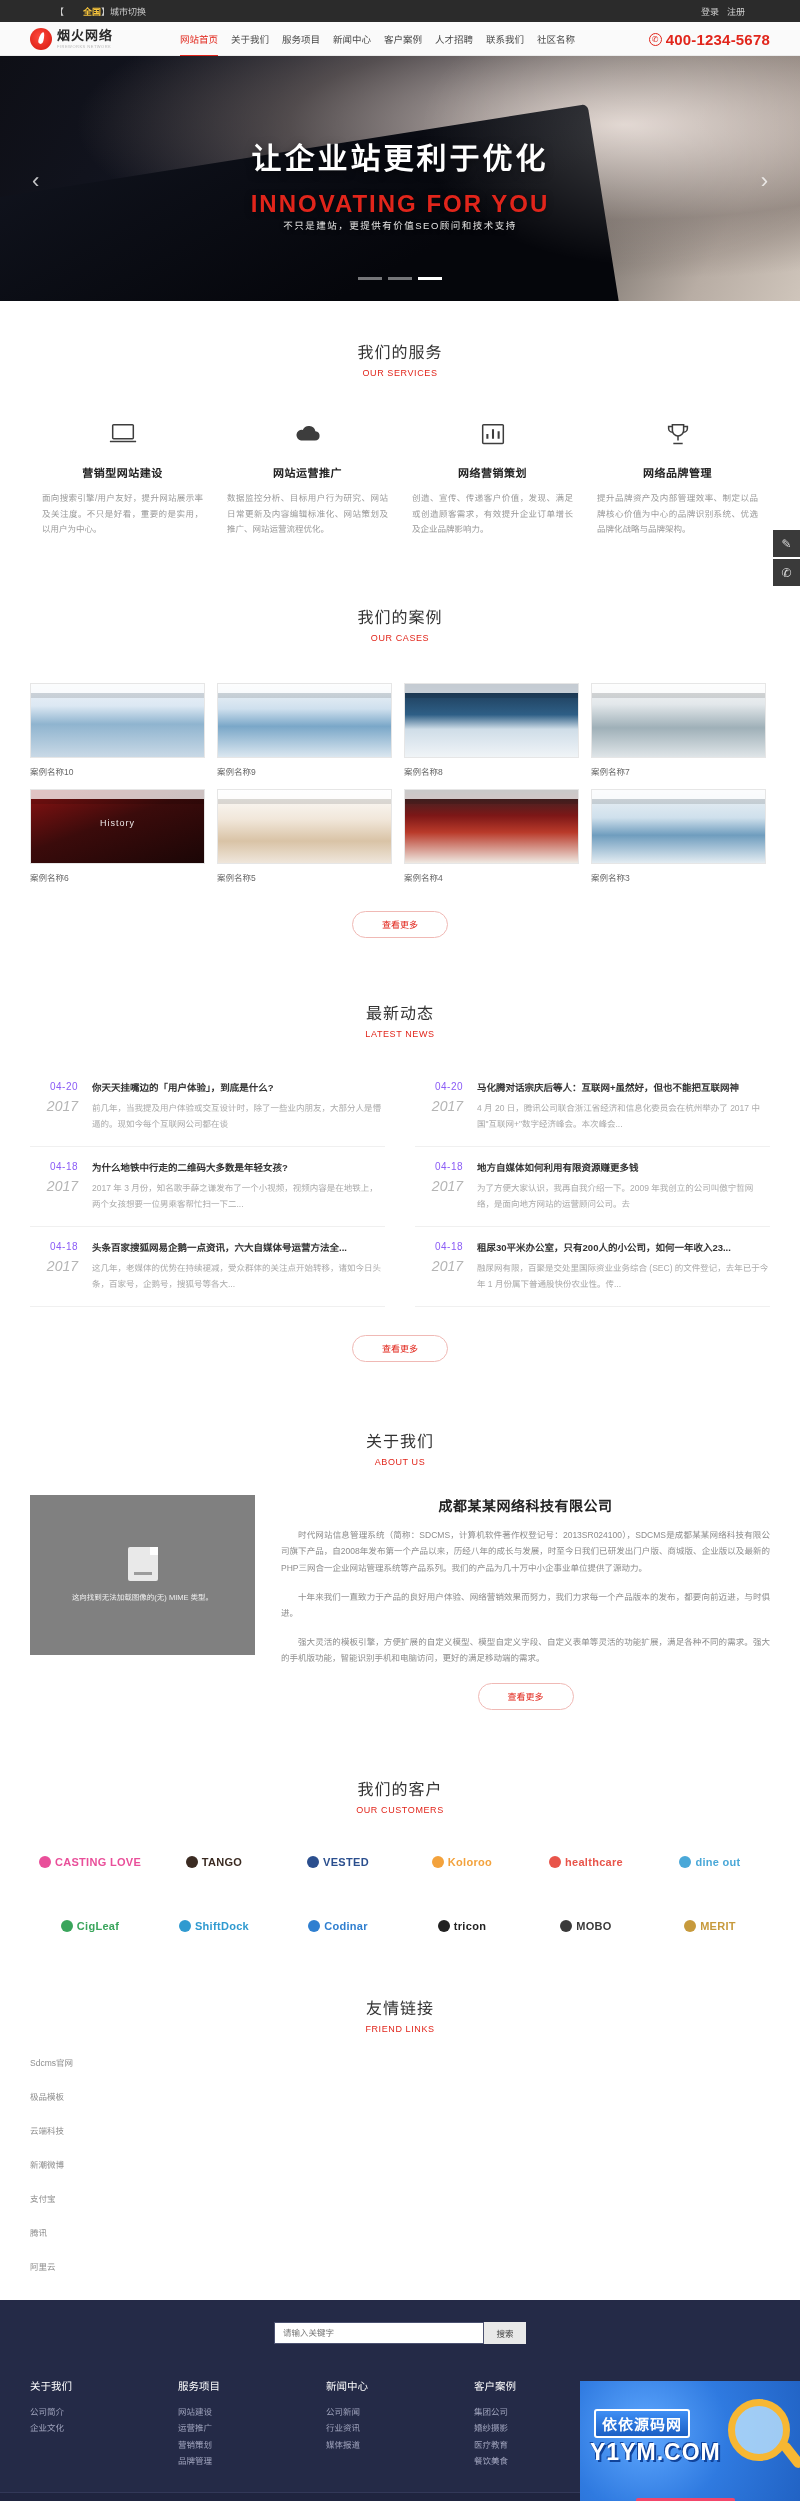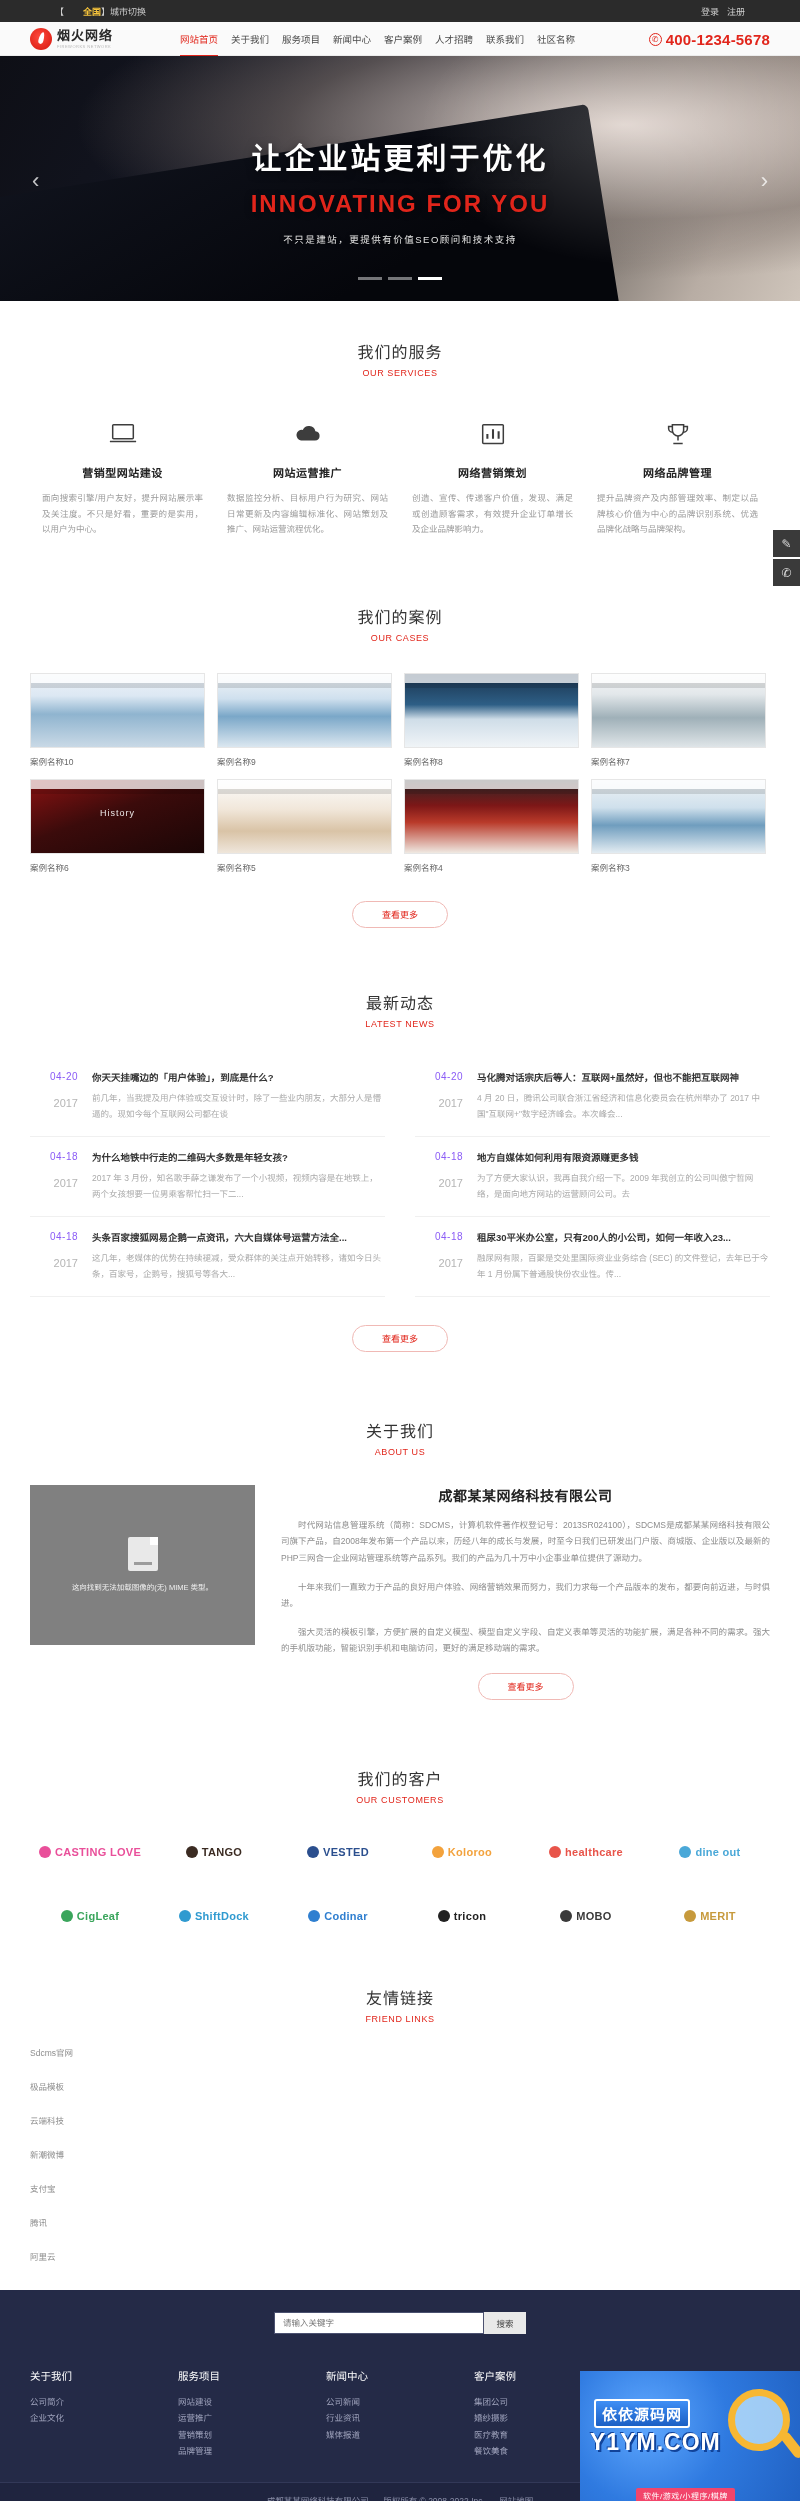--- a/index.html
+++ b/index.html
@@ -72,21 +72,21 @@
   .hero-inner { position:relative; z-index:3; text-align:center; padding-top:78px; }
   .hero-t1 {
     font-size:30px; color:#fff; font-weight:bold; letter-spacing:3px;
     text-shadow:0 2px 8px rgba(0,0,0,.55);
   }
   .hero-t2 {
     margin-top:12px; font-size:24px; color:#e1251b; font-weight:bold;
     letter-spacing:2px; text-shadow:0 1px 6px rgba(0,0,0,.5);
   }
   .hero-t3 {
-    margin-top:14px; font-size:9.5px; color:#e3e3e3; letter-spacing:1.5px;
+    font-size:9.5px; color:#e3e3e3; letter-spacing:1.5px;
     text-shadow:0 1px 4px rgba(0,0,0,.7);
     text-align:center;
   }
   .hero-arrow {
     position:absolute; top:50%; margin-top:-11px; z-index:4;
     color:rgba(255,255,255,.75); font-size:22px; cursor:pointer; user-select:none;
   }
   .hero-arrow.l { left:32px; } .hero-arrow.r { right:32px; }
   .dots { position:absolute; left:0; right:0; bottom:18px; z-index:4; text-align:center; }
   .dots i { display:inline-block; width:24px; height:3px; background:rgba(255,255,255,.45); margin:0 3px; }
@@ -109,21 +109,21 @@
   .services { padding:38px 0 34px; }
   .svc-row { display:flex; margin-top:36px; }
   .svc { width:25%; padding:0 12px; text-align:center; }
   .svc-ic { height:34px; display:flex; align-items:flex-end; justify-content:center; color:#3d3d3d; }
   .svc-ic svg { width:30px; height:28px; }
   .svc h4 { font-size:11px; color:#222; margin-top:16px; letter-spacing:.5px; }
   .svc p { font-size:8.5px; color:#9a9a9a; line-height:1.85; margin-top:11px; text-align:justify; }
 
   
   .cases { padding:32px 0 30px; }
-  .case-grid { display:flex; flex-wrap:wrap; gap:12px; margin-top:30px; }
+  .case-grid { display:flex; flex-wrap:wrap; gap:12px; margin-top:40px; }
   .case { width:175px; }
   .case-img { width:175px; height:75px; border:1px solid #e6e6e6; overflow:hidden; position:relative; }
   .case-cap { font-size:8.5px; color:#666; margin-top:7px; }
   .c1 { background:linear-gradient(180deg,#eef3f8 0%,#dce8f3 30%,#8fb4cf 55%,#c9d9e6 100%); }
   .c2 { background:linear-gradient(180deg,#f3f6f9 0%,#cfe0ee 34%,#7aa7c8 58%,#dbe7f0 100%); }
   .c3 { background:linear-gradient(180deg,#19324d 0%,#2e5f86 42%,#cfdde8 62%,#f0f4f7 100%); }
   .c4 { background:linear-gradient(180deg,#f6f7f8 0%,#e2e7ea 28%,#9fb0b8 60%,#dfe5e8 100%); }
   .c5 { background:linear-gradient(160deg,#8a1212 0%,#3b0b0b 45%,#1b0606 100%); }
   .c6 { background:linear-gradient(180deg,#fdfdfd 0%,#f1e7da 40%,#d9c3a6 70%,#efe6db 100%); }
   .c7 { background:linear-gradient(180deg,#2a2a2a 0%,#7d1717 35%,#b93a2a 58%,#efe9e2 100%); }
@@ -142,21 +142,21 @@
     font-size:9px; background:#fff; cursor:pointer;
   }
 
   
   .news { padding:32px 0 34px; }
   .news-cols { display:flex; gap:30px; margin-top:28px; }
   .news-col { flex:1; }
   .news-item { display:flex; gap:14px; padding:14px 0; border-bottom:1px solid #f0f0f0; }
   .news-date { width:48px; text-align:right; flex:none; }
   .news-date .md { font-size:10px; color:#8b5cf6; letter-spacing:.5px; }
-  .news-date .yr { font-size:11px; color:#b5b5b5; margin-top:15px; }
+  .news-date .yr { font-size:14px; color:#b5b5b5; margin-top:6px;font-style:italic; }
   .news-body h5 { font-size:9.5px; color:#333; font-weight:bold; line-height:1.4; }
   .news-body p { font-size:8.5px; color:#aaa; line-height:1.8; margin-top:7px; }
 
   
   .about { padding:32px 0 36px; }
   .about-row { display:flex; gap:26px; margin-top:28px; }
   .about-img {
     width:225px; height:160px; flex:none; background:#808080;
     display:flex; flex-direction:column; align-items:center; justify-content:center; gap:10px;
   }

